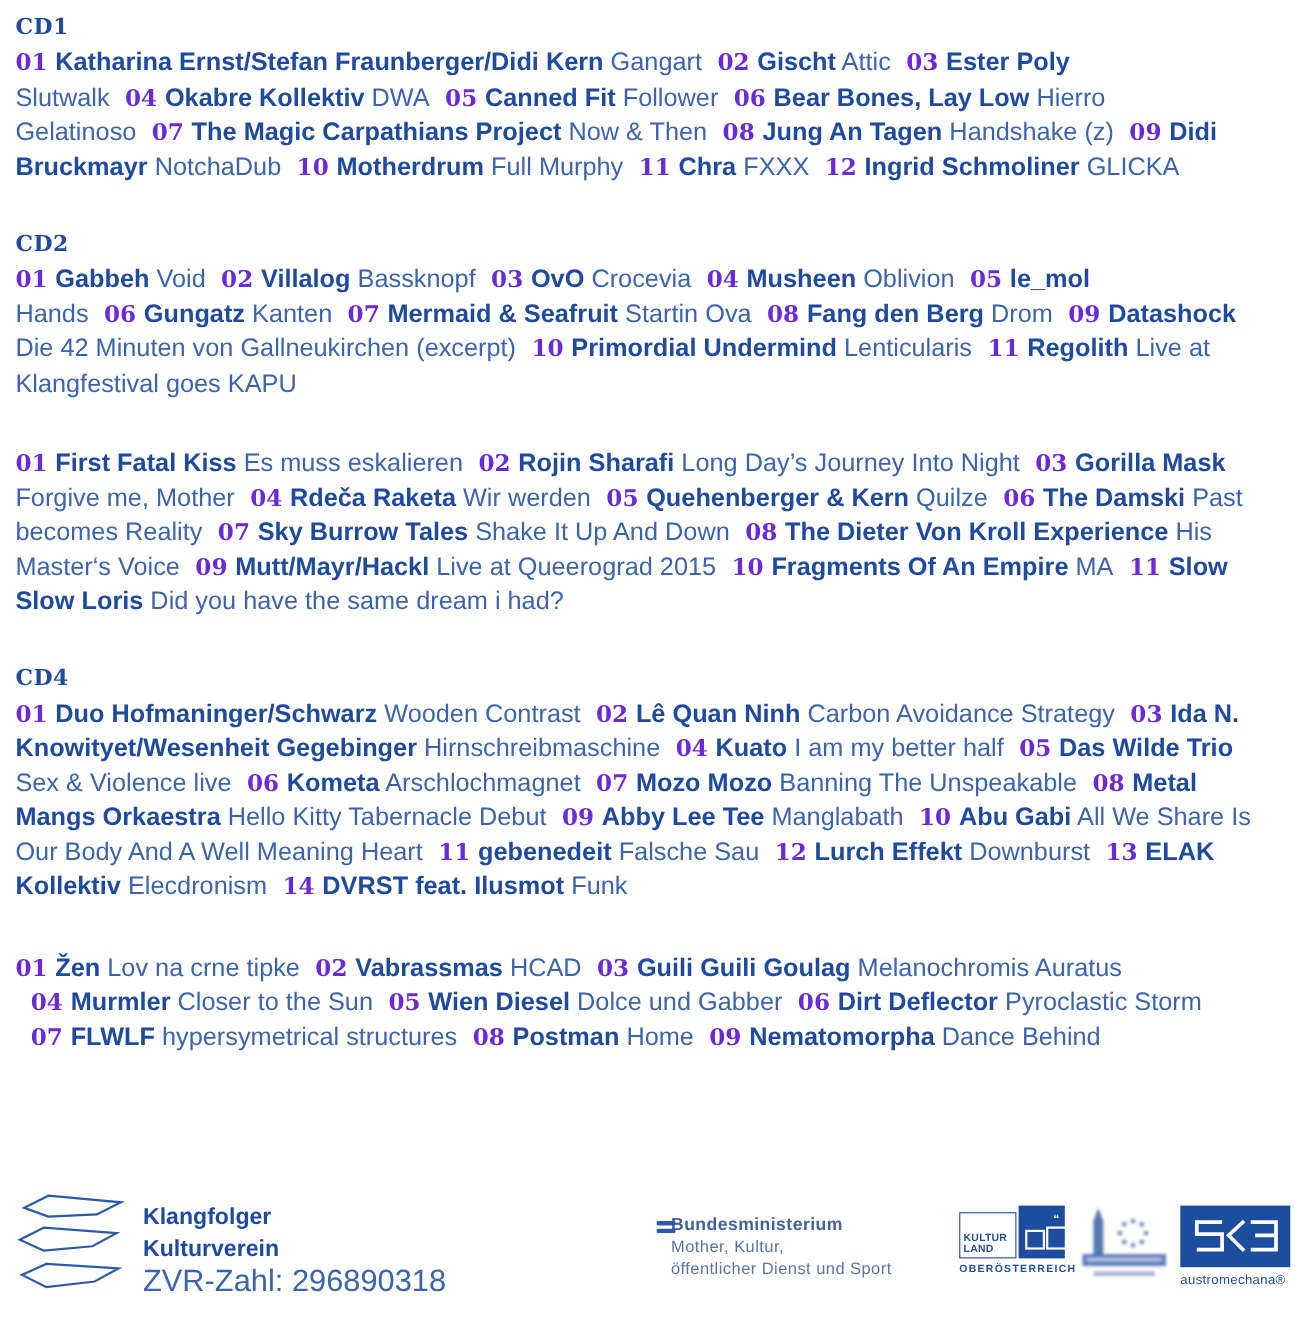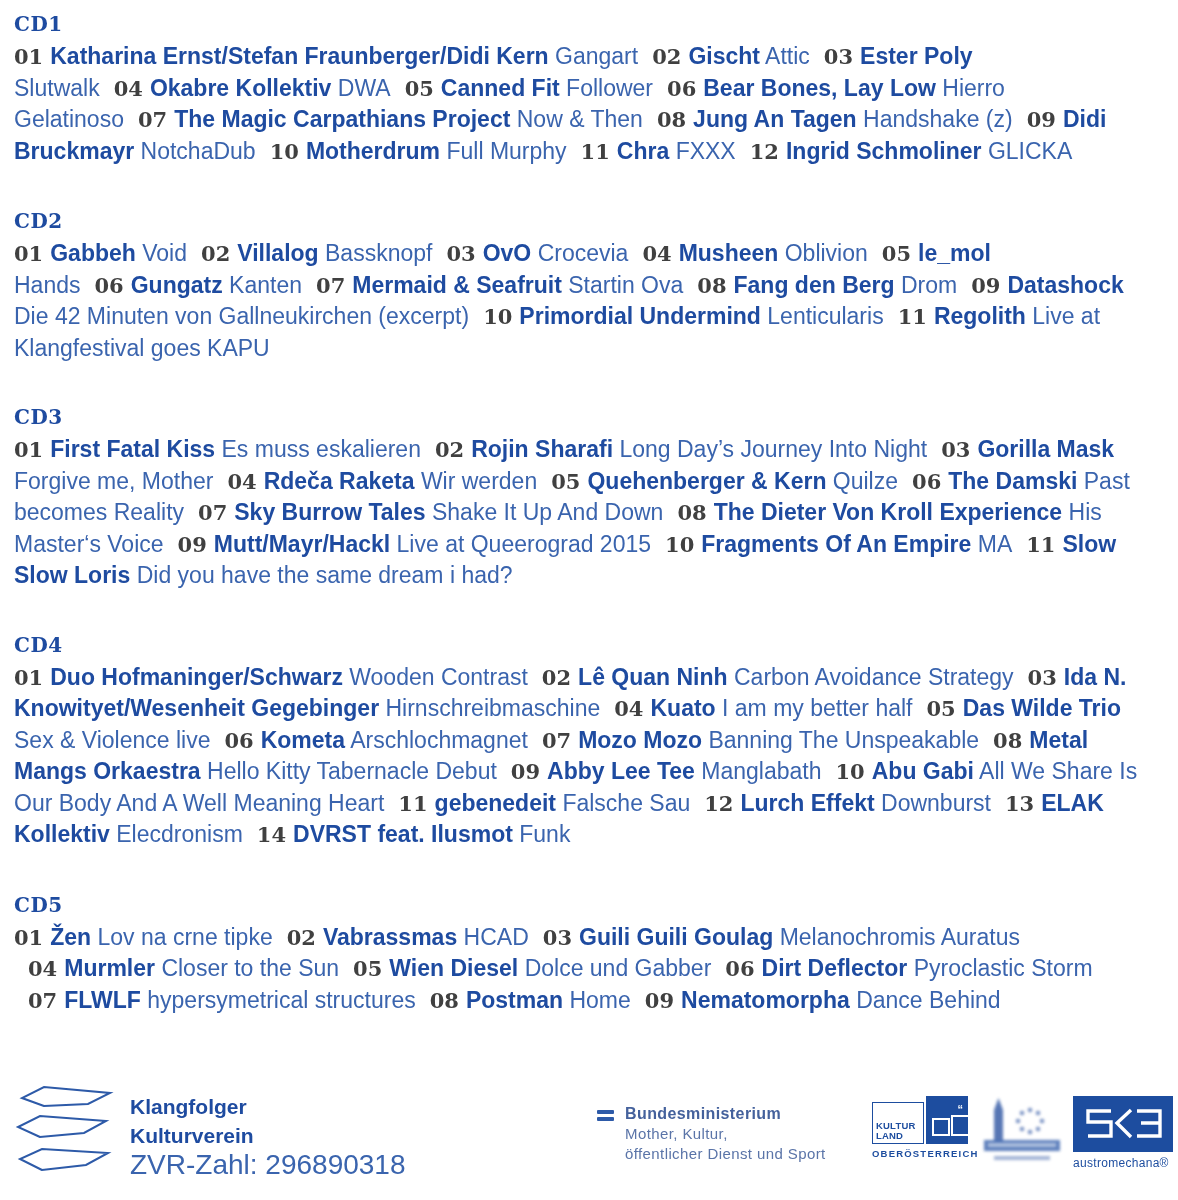--- a/index.html
+++ b/index.html
@@ -17,37 +17,37 @@
     font-family:"DejaVu Serif",serif;
     font-weight:700;font-size:20px;line-height:24px;
     color:#1e4ba0;letter-spacing:.5px;margin:0 0 5px 0;
   }
   .tracks{
     font-size:23px;line-height:30.5px;margin:0;
     color:#3a64ae;font-weight:400;
   }
   .tracks .num{
     font-family:"DejaVu Serif",serif;font-weight:700;
-    color:#404040;margin-left:14px;margin-right:7px;
+    color:#6d28d9;margin-left:14px;margin-right:7px;
     font-size:21px;
   }
   .tracks .num.first{margin-left:0;}
   .tracks .artist{font-weight:700;color:#1e4ba0;}
   .tracks .title{font-weight:400;color:#3a64ae;text-align:right;}
   
   .footer{position:absolute;left:0;top:1078px;width:1178px;height:110px;}
   .kf-logo{position:absolute;left:14px;top:7px;}
   .kf-text{position:absolute;left:130px;top:14px;line-height:29px;}
   .kf-text .b{font-weight:700;font-size:21px;color:#1e4ba0;display:block;}
   .kf-text .l{font-weight:400;font-size:28px;color:#3a64ae;display:block;}
   .bm{position:absolute;left:597px;top:26px;}
   .bm-flag{position:absolute;left:0;top:6px;width:17px;height:11px;}
   .bm-flag span{display:block;height:4px;background:#2d5aa8;border-radius:1px;}
   .bm-flag span + span{margin-top:3px;}
-  .bm-text{margin-left:28px;letter-spacing:.4px;}
+  .bm-text{margin-left:13px;letter-spacing:.4px;}
   .bm-text .t1{font-size:16px;font-weight:700;color:#44619c;display:block;line-height:20px;}
   .bm-text .t2{font-size:15px;font-weight:400;color:#5a74a8;display:block;line-height:20px;}
   
   .kl{position:absolute;left:872px;top:18px;width:96px;text-align:center;}
   .kl-row{display:flex;align-items:flex-end;height:48px;}
   .kl-white{width:58px;height:42px;border:1.5px solid #1d4d9f;background:#fff;
     display:flex;flex-direction:column;justify-content:flex-end;align-items:flex-start;
     padding:3px;box-sizing:border-box;}
   .kl-white span{font-size:9.5px;font-weight:700;color:#1d4d9f;line-height:9.5px;letter-spacing:.2px;}
   .kl-blue{width:48px;height:48px;background:#1d4d9f;position:relative;margin-left:2px;}
@@ -70,31 +70,29 @@
     <h2 class="disc-label">CD1</h2>
     <p class="tracks"><span class="num first">01</span><span class="artist">Katharina Ernst/Stefan Fraunberger/Didi Kern</span> <span class="title">Gangart</span><span class="num">02</span><span class="artist">Gischt</span> <span class="title">Attic</span><span class="num">03</span><span class="artist">Ester Poly</span> <span class="title">Slutwalk</span><span class="num">04</span><span class="artist">Okabre Kollektiv</span> <span class="title">DWA</span><span class="num">05</span><span class="artist">Canned Fit</span> <span class="title">Follower</span><span class="num">06</span><span class="artist">Bear Bones, Lay Low</span> <span class="title">Hierro Gelatinoso</span><span class="num">07</span><span class="artist">The Magic Carpathians Project</span> <span class="title">Now &amp; Then</span><span class="num">08</span><span class="artist">Jung An Tagen</span> <span class="title">Handshake (z)</span><span class="num">09</span><span class="artist">Didi Bruckmayr</span> <span class="title">NotchaDub</span><span class="num">10</span><span class="artist">Motherdrum</span> <span class="title">Full Murphy</span><span class="num">11</span><span class="artist">Chra</span> <span class="title">FXXX</span><span class="num">12</span><span class="artist">Ingrid Schmoliner</span> <span class="title">GLICKA</span></p>
   </section>
 
   <section class="disc">
     <h2 class="disc-label">CD2</h2>
     <p class="tracks"><span class="num first">01</span><span class="artist">Gabbeh</span> <span class="title">Void</span><span class="num">02</span><span class="artist">Villalog</span> <span class="title">Bassknopf</span><span class="num">03</span><span class="artist">OvO</span> <span class="title">Crocevia</span><span class="num">04</span><span class="artist">Musheen</span> <span class="title">Oblivion</span><span class="num">05</span><span class="artist">le_mol</span> <span class="title">Hands</span><span class="num">06</span><span class="artist">Gungatz</span> <span class="title">Kanten</span><span class="num">07</span><span class="artist">Mermaid &amp; Seafruit</span> <span class="title">Startin Ova</span><span class="num">08</span><span class="artist">Fang den Berg</span> <span class="title">Drom</span><span class="num">09</span><span class="artist">Datashock</span> <span class="title">Die 42 Minuten von Gallneukirchen (excerpt)</span><span class="num">10</span><span class="artist">Primordial Undermind</span> <span class="title">Lenticularis</span><span class="num">11</span><span class="artist">Regolith</span> <span class="title">Live at Klangfestival goes KAPU</span></p>
   </section>
 
   <section class="disc">
-    <h2 class="disc-label">CD3</h2>
     <p class="tracks"><span class="num first">01</span><span class="artist">First Fatal Kiss</span> <span class="title">Es muss eskalieren</span><span class="num">02</span><span class="artist">Rojin Sharafi</span> <span class="title">Long Day’s Journey Into Night</span><span class="num">03</span><span class="artist">Gorilla Mask</span> <span class="title">Forgive me, Mother</span><span class="num">04</span><span class="artist">Rdeča Raketa</span> <span class="title">Wir werden</span><span class="num">05</span><span class="artist">Quehenberger &amp; Kern</span> <span class="title">Quilze</span><span class="num">06</span><span class="artist">The Damski</span> <span class="title">Past becomes Reality</span><span class="num">07</span><span class="artist">Sky Burrow Tales</span> <span class="title">Shake It Up And Down</span><span class="num">08</span><span class="artist">The Dieter Von Kroll Experience</span> <span class="title">His Master‘s Voice</span><span class="num">09</span><span class="artist">Mutt/Mayr/Hackl</span> <span class="title">Live at Queerograd 2015</span><span class="num">10</span><span class="artist">Fragments Of An Empire</span> <span class="title">MA</span><span class="num">11</span><span class="artist">Slow Slow Loris</span> <span class="title">Did you have the same dream i had?</span></p>
   </section>
 
   <section class="disc">
     <h2 class="disc-label">CD4</h2>
     <p class="tracks"><span class="num first">01</span><span class="artist">Duo Hofmaninger/Schwarz</span> <span class="title">Wooden Contrast</span><span class="num">02</span><span class="artist">Lê Quan Ninh</span> <span class="title">Carbon Avoidance Strategy</span><span class="num">03</span><span class="artist">Ida N. Knowityet/Wesenheit Gegebinger</span> <span class="title">Hirnschreibmaschine</span><span class="num">04</span><span class="artist">Kuato</span> <span class="title">I am my better half</span><span class="num">05</span><span class="artist">Das Wilde Trio</span> <span class="title">Sex &amp; Violence live</span><span class="num">06</span><span class="artist">Kometa</span> <span class="title">Arschlochmagnet</span><span class="num">07</span><span class="artist">Mozo Mozo</span> <span class="title">Banning The Unspeakable</span><span class="num">08</span><span class="artist">Metal Mangs Orkaestra</span> <span class="title">Hello Kitty Tabernacle Debut</span><span class="num">09</span><span class="artist">Abby Lee Tee</span> <span class="title">Manglabath</span><span class="num">10</span><span class="artist">Abu Gabi</span> <span class="title">All We Share Is Our Body And A Well Meaning Heart</span><span class="num">11</span><span class="artist">gebenedeit</span> <span class="title">Falsche Sau</span><span class="num">12</span><span class="artist">Lurch Effekt</span> <span class="title">Downburst</span><span class="num">13</span><span class="artist">ELAK Kollektiv</span> <span class="title">Elecdronism</span><span class="num">14</span><span class="artist">DVRST feat. Ilusmot</span> <span class="title">Funk</span></p>
   </section>
 
   <section class="disc">
-    <h2 class="disc-label">CD5</h2>
     <p class="tracks"><span class="num first">01</span><span class="artist">Žen</span> <span class="title">Lov na crne tipke</span><span class="num">02</span><span class="artist">Vabrassmas</span> <span class="title">HCAD</span><span class="num">03</span><span class="artist">Guili Guili Goulag</span> <span class="title">Melanochromis Auratus</span><br><span class="num">04</span><span class="artist">Murmler</span> <span class="title">Closer to the Sun</span><span class="num">05</span><span class="artist">Wien Diesel</span> <span class="title">Dolce und Gabber</span><span class="num">06</span><span class="artist">Dirt Deflector</span> <span class="title">Pyroclastic Storm</span><br><span class="num">07</span><span class="artist">FLWLF</span> <span class="title">hypersymetrical structures</span><span class="num">08</span><span class="artist">Postman</span> <span class="title">Home</span><span class="num">09</span><span class="artist">Nematomorpha</span> <span class="title">Dance Behind</span></p>
   </section>
 </main>
 
 <footer class="footer">
 
   <svg class="kf-logo" width="100" height="92" viewBox="0 0 100 92" fill="none">
     <path d="M30 21 L8 13 L30 2 L96 8 L74 19 Z" stroke="#2d5aa8" stroke-width="2" stroke-linejoin="miter"></path>
     <path d="M26 52 L4 42 L26 31 L92 36 L70 48 Z" stroke="#2d5aa8" stroke-width="2" stroke-linejoin="miter"></path>
     <path d="M28 85 L6 74 L28 64 L94 68 L72 80 Z" stroke="#2d5aa8" stroke-width="2" stroke-linejoin="miter"></path>

